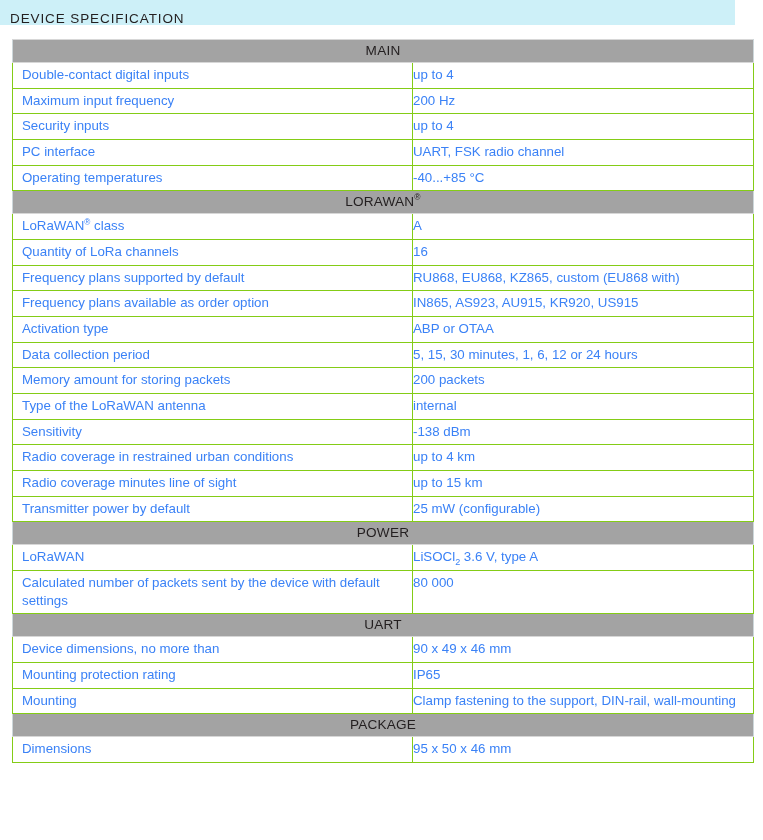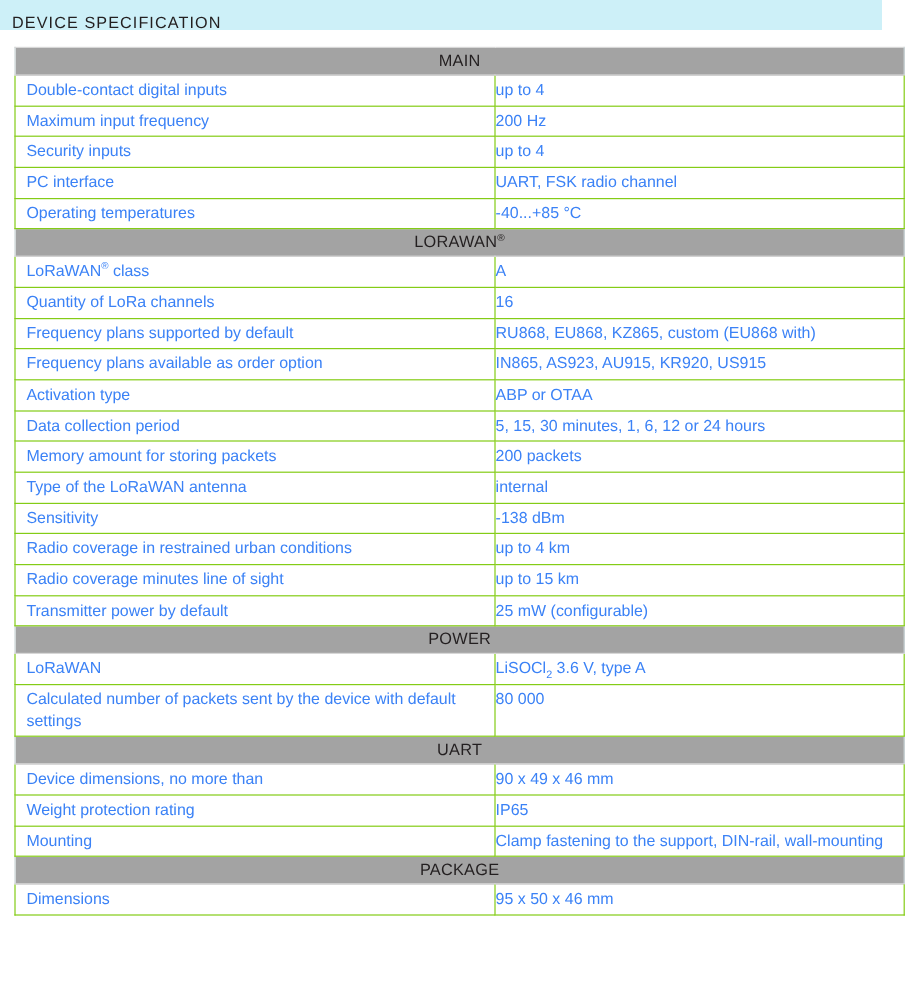--- a/index.html
+++ b/index.html
@@ -186,21 +186,21 @@
           <td class="value">80 000</td>
         </tr>
         <tr class="section-row">
           <td colspan="2">UART</td>
         </tr>
         <tr class="data-row">
           <td class="param">Device dimensions, no more than</td>
           <td class="value">90 x 49 x 46 mm</td>
         </tr>
         <tr class="data-row">
-          <td class="param">Weight protection rating</td>
+          <td class="param">Mounting protection rating</td>
           <td class="value">IP65</td>
         </tr>
         <tr class="data-row">
           <td class="param">Mounting</td>
           <td class="value">Clamp fastening to the support, DIN-rail, wall-mounting</td>
         </tr>
         <tr class="section-row">
           <td colspan="2">PACKAGE</td>
         </tr>
         <tr class="data-row">

